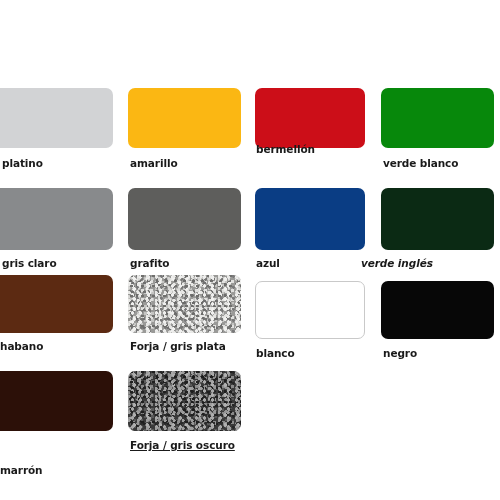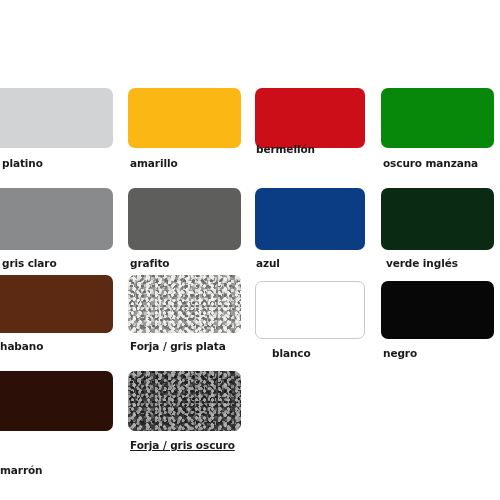--- a/index.html
+++ b/index.html
@@ -111,49 +111,49 @@
     <div class="swatch-cell" style="left: 0px; top: 0px;">
       <div class="swatch-chip" style="left: 128px; top: 88px; width: 113px; height: 60px; background: rgb(251, 183, 19);"></div>
       <div class="swatch-label" style="left: 130px; top: 157px; color: rgb(26, 26, 26);">amarillo</div>
     </div>
     <div class="swatch-cell" style="left: 0px; top: 0px;">
       <div class="swatch-chip" style="left: 255px; top: 88px; width: 110px; height: 60px; background: rgb(204, 14, 24);"></div>
       <div class="swatch-label" style="left: 256px; top: 143px; color: rgb(26, 26, 26);">bermellón</div>
     </div>
     <div class="swatch-cell" style="left: 0px; top: 0px;">
       <div class="swatch-chip" style="left: 381px; top: 88px; width: 113px; height: 60px; background: rgb(7, 136, 11);"></div>
-      <div class="swatch-label" style="left: 383px; top: 157px; color: rgb(26, 26, 26);">oscuro manzana</div>
+      <div class="swatch-label" style="left: 383px; top: 157px; color: rgb(26, 26, 26);">verde blanco</div>
     </div>
     <div class="swatch-cell" style="left: 0px; top: 0px;">
       <div class="swatch-chip" style="left: -8px; top: 188px; width: 121px; height: 62px; background: rgb(136, 138, 140);"></div>
       <div class="swatch-label" style="left: 2px; top: 257px; color: rgb(26, 26, 26);">gris claro</div>
     </div>
     <div class="swatch-cell" style="left: 0px; top: 0px;">
       <div class="swatch-chip" style="left: 128px; top: 188px; width: 113px; height: 62px; background: rgb(94, 94, 92);"></div>
       <div class="swatch-label" style="left: 130px; top: 257px; color: rgb(26, 26, 26); text-align: center;">grafito</div>
     </div>
     <div class="swatch-cell" style="left: 0px; top: 0px;">
       <div class="swatch-chip" style="left: 255px; top: 188px; width: 110px; height: 62px; background: rgb(10, 61, 132);"></div>
       <div class="swatch-label" style="left: 256px; top: 257px; color: rgb(26, 26, 26);">azul</div>
     </div>
     <div class="swatch-cell" style="left: 0px; top: 0px;">
       <div class="swatch-chip" style="left: 381px; top: 188px; width: 113px; height: 62px; background: rgb(11, 42, 20);"></div>
-      <div class="swatch-label" style="left: 386px; top: 257px; color: rgb(26, 26, 26);">verde inglés</div>
+      <div class="swatch-label" style="left: 361px; top: 257px; color: rgb(26, 26, 26); font-style: italic;">verde inglés</div>
     </div>
     <div class="swatch-cell" style="left: 0px; top: 0px;">
       <div class="swatch-chip" style="left: -8px; top: 275px; width: 121px; height: 58px; background: rgb(92, 42, 18);"></div>
       <div class="swatch-label" style="left: 0px; top: 340px; color: rgb(26, 26, 26); text-align: right;">habano</div>
     </div>
     <div class="swatch-cell" style="left: 0px; top: 0px;">
       <div class="swatch-chip texture-silver" style="left: 128px; top: 275px; width: 113px; height: 58px;"></div>
       <div class="swatch-label" style="left: 130px; top: 340px; color: rgb(26, 26, 26);">Forja / gris plata</div>
     </div>
     <div class="swatch-cell" style="left: 0px; top: 0px;">
       <div class="swatch-chip outlined" style="left: 255px; top: 281px; width: 110px; height: 58px; background: rgb(255, 255, 255);"></div>
-      <div class="swatch-label" style="left: 272px; top: 347px; color: rgb(26, 26, 26);">blanco</div>
+      <div class="swatch-label" style="left: 256px; top: 347px; color: rgb(26, 26, 26);">blanco</div>
     </div>
     <div class="swatch-cell" style="left: 0px; top: 0px;">
       <div class="swatch-chip" style="left: 381px; top: 281px; width: 113px; height: 58px; background: rgb(7, 7, 7);"></div>
       <div class="swatch-label" style="left: 383px; top: 347px; color: rgb(26, 26, 26); text-align: center;">negro</div>
     </div>
     <div class="swatch-cell" style="left: 0px; top: 0px;">
       <div class="swatch-chip" style="left: -8px; top: 371px; width: 121px; height: 60px; background: rgb(44, 16, 8);"></div>
       <div class="swatch-label" style="left: 0px; top: 464px; color: rgb(26, 26, 26);">marrón</div>
     </div>
     <div class="swatch-cell" style="left: 0px; top: 0px;">

